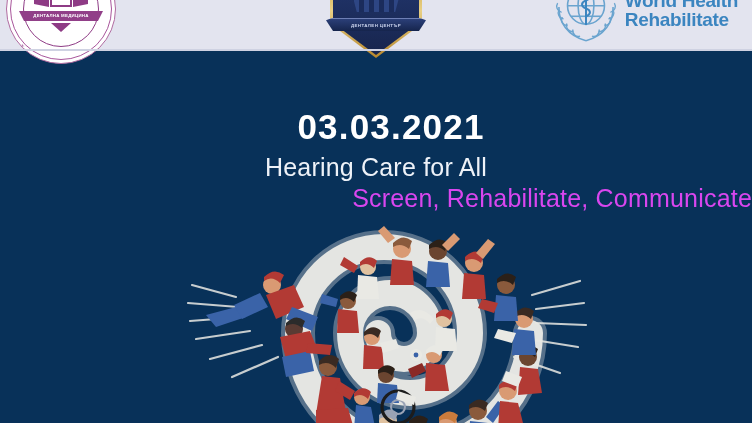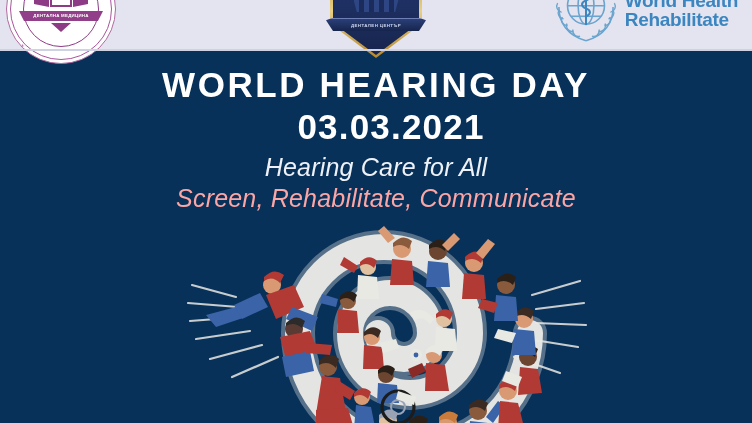--- a/index.html
+++ b/index.html
@@ -134,26 +134,26 @@
     line-height:1.04;
   }
   .date{
     position:absolute; left:0; right:0; top:56px;
     text-align:center; color:#ffffff;
     font-size:35px; font-weight:bold; letter-spacing:1.2px;padding-left:30px;
   }
   .sub1{
     position:absolute; left:0; right:0; top:102px;
     text-align:center; color:#eef2f8;
-    font-size:25px; font-style:italic; letter-spacing:.2px;
+    font-size:25px; letter-spacing:.2px;
   }
   .sub2{
     position:absolute; left:0; right:0; top:133px;
-    text-align:center; color:#fca5a5;
-    font-size:25px; font-style:italic; letter-spacing:.2px;
+    text-align:right; color:#d946ef;
+    font-size:25px; letter-spacing:.2px;
   }
 
   
   .art{
     position:absolute; left:176px; top:160px;
     width:420px; height:260px;
   }
   .art svg{ display:block; width:100%; height:100%; }
 </style>
 </head>
@@ -223,21 +223,20 @@
     </div>
     <div class="wordmark">
       <div>World Health</div>
       <div>Rehabilitate</div>
     </div>
   </div>
 </div>
 
 <div class="body-area">
 
-  <div class="title">WORLD HEARING DAY</div>
   <div class="date">03.03.2021</div>
   <div class="sub1">Hearing Care for All</div>
   <div class="sub2">Screen, Rehabilitate, Communicate</div>
 
   <div class="art">
     <svg viewBox="0 0 420 260" aria-hidden="true">
       <defs>
 
         <path id="sp" d="M228 122 m-26 0 a26 26 0 1 0 52 0 a40 40 0 1 0 -80 0 a60 60 0 1 0 120 0 a86 86 0 1 0 -172 0 a116 116 0 1 0 232 0"></path>
       </defs>

